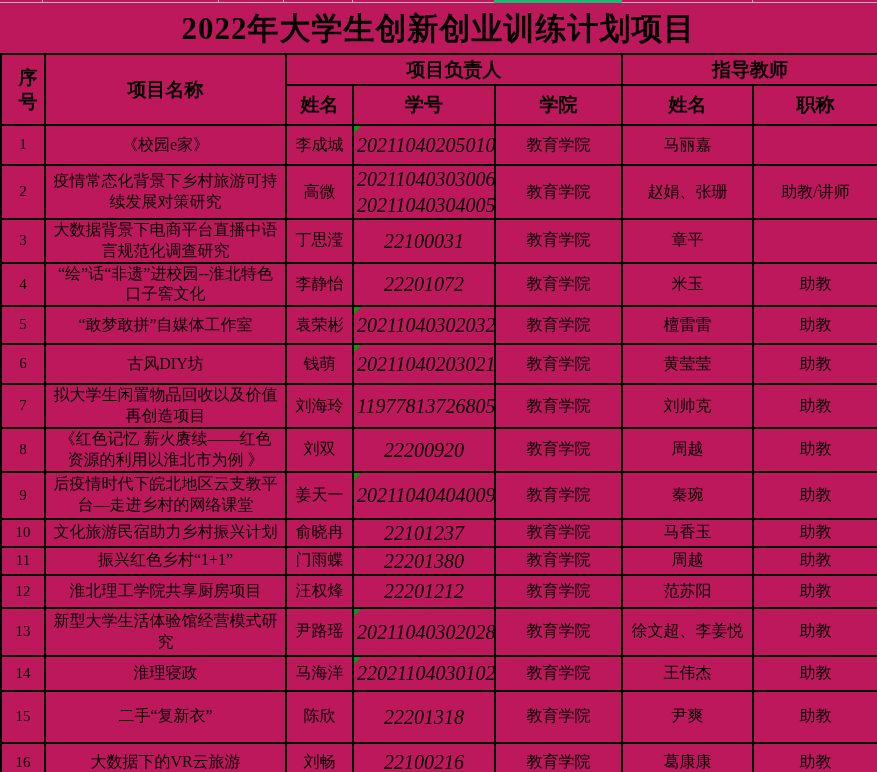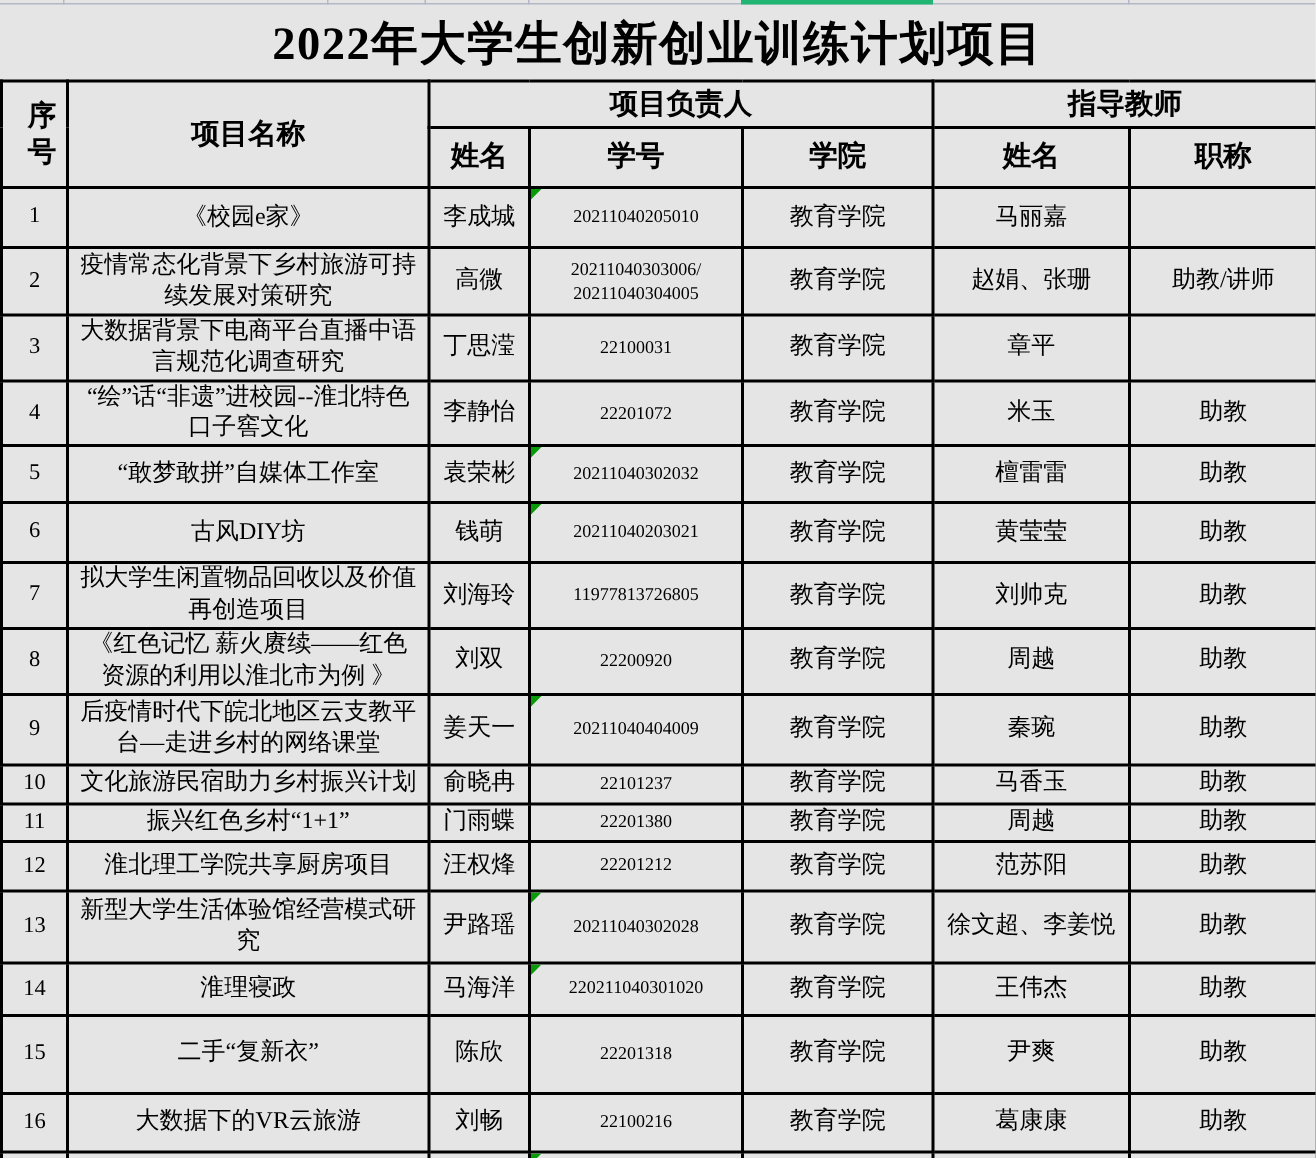--- a/index.html
+++ b/index.html
@@ -1,21 +1,21 @@
 <!DOCTYPE html>
 <html style="--selection_green: #21b573; --flag_green: #089a08; --gridline_gray: #b3b7c6;"><head>
 <meta charset="utf-8">
 <style>
   html,body{margin:0;padding:0;}
   body{
     width:877px;height:772px;background:#fff;color:#000;
     font-family:"Liberation Serif","DejaVu Serif",serif;
     overflow:hidden;
   }
-  .screen{position:relative;width:877px;height:772px;overflow:hidden;background:#e5e5e5;}
+  .screen{position:relative;width:877px;height:772px;overflow:hidden;background:#be185d;}
 
   
   .top-strip{position:relative;height:4px;width:877px;}
   .top-strip .hline{position:absolute;top:2px;left:0;width:877px;height:1px;background:var(--gridline_gray,#b3b7c6);}
   .top-strip .tick{position:absolute;top:0;width:1px;height:3px;background:var(--gridline_gray,#b3b7c6);}
   .top-strip .green-bar{position:absolute;top:0;left:494px;width:128px;height:3px;background:var(--selection_green,#21b573);}
 
   .title{
     height:49px;display:flex;align-items:center;justify-content:center;
     font-size:31px;font-weight:bold;letter-spacing:1px;
@@ -26,21 +26,21 @@
     border:2px solid #000;text-align:center;vertical-align:middle;
     padding:0 3px;overflow:hidden;
   }
   .grid th{font-weight:bold;font-size:19px;line-height:1.15;}
   .grid td{font-size:16px;line-height:1.3;}
   .hdr-row1{height:31px;}
   .hdr-row2{height:40px;}
   th.c-seq{word-break:break-all;line-height:1.25;padding-left:13px;}
   td.c-seq{font-size:15px;}
   td.c-proj{padding:0 6px;}
-  td.c-sid{font-size:12px;white-space:pre-line;position:relative;letter-spacing:0;}
+  td.c-sid{font-size:20px;white-space:pre-line;position:relative;letter-spacing:0;font-style:italic;}
   .tri{
     position:absolute;top:0;left:0;width:0;height:0;
     border-top:7px solid var(--flag_green,#089a08);
     border-right:7px solid transparent;
   }
   .partial td{height:10px;position:relative;}
 </style>
 </head>
 <body>
 

